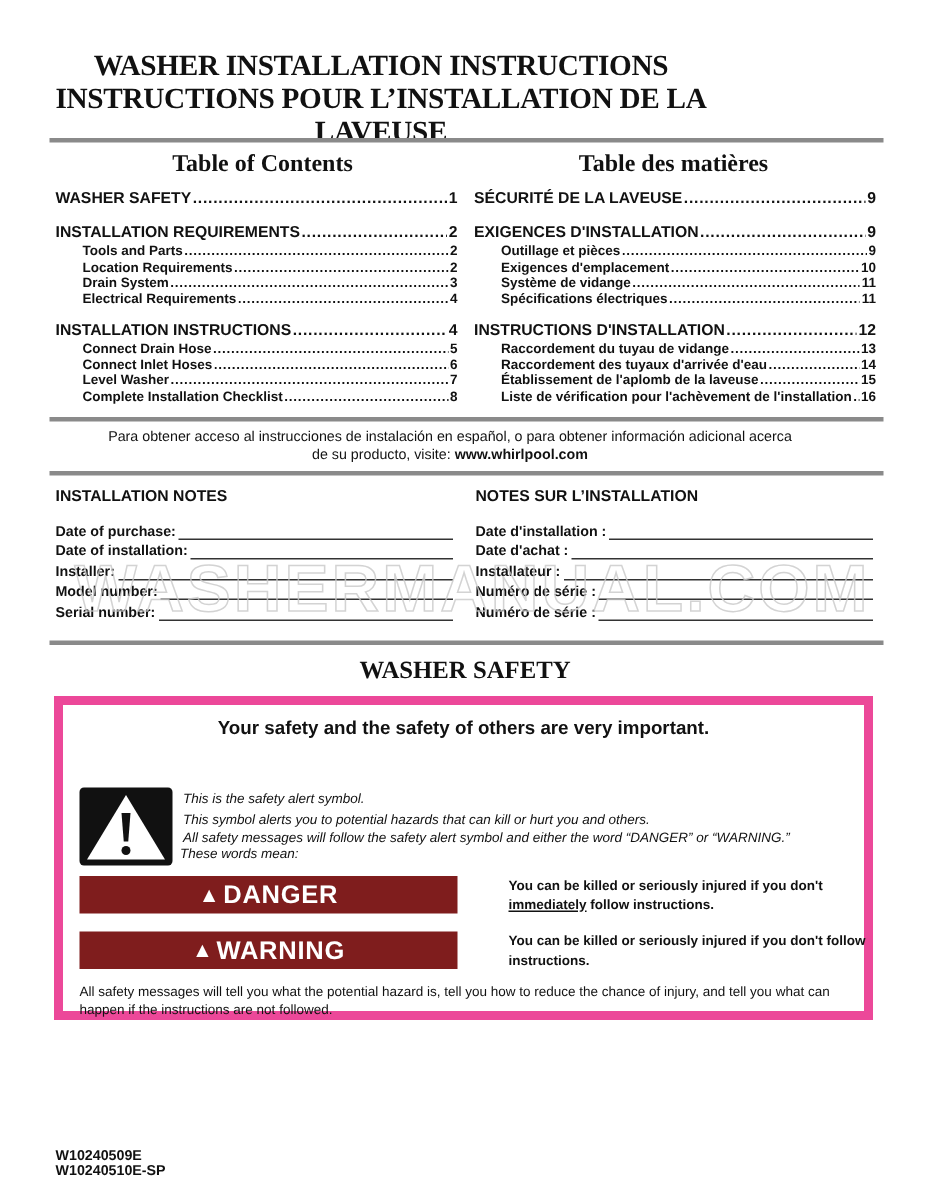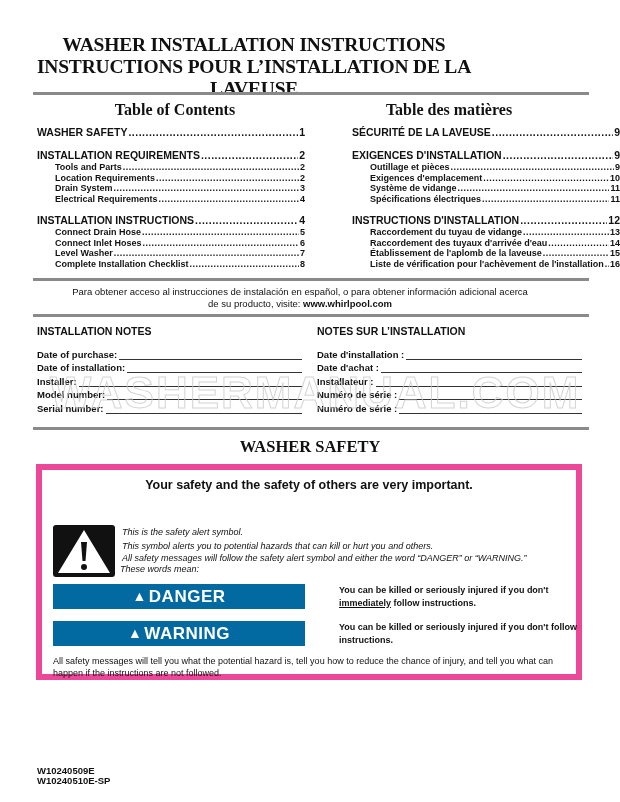--- a/index.html
+++ b/index.html
@@ -26,21 +26,21 @@
   .note-row .lbl { flex: 0 0 auto; }
   .note-row .line { flex: 1 1 auto; border-bottom: 1px solid #333; height: 9px; margin-left: 2px; }
   .watermark { position: absolute; top: 368px; left: 35px; width: 560px; text-align: center; font-size: 44px; font-weight: bold; color: transparent; -webkit-text-stroke: 1px #c9c9c9; letter-spacing: 2px; opacity: 0.8; pointer-events: none; }
   .safety-title { position: absolute; top: 437px; left: 0; width: 620px; text-align: center; font-family: "Liberation Serif", serif; font-weight: bold; font-size: 16.5px; }
   .safety-box { position: absolute; top: 464px; left: 36px; width: 546px; height: 216px; border: 6px solid #ec4899; box-sizing: border-box; }
   .sb-head { position: absolute; top: 8px; left: 0; width: 100%; text-align: center; font-size: 12.5px; font-weight: bold; }
   .sb-intro { position: absolute; top: 24px; left: 11px; width: 520px; font-size: 9px; line-height: 12px; }
   .alert-icon { position: absolute; top: 55px; left: 11px; width: 62px; height: 52px; background: #111; border-radius: 3px; }
   .alert-lines { position: absolute; top: 55px; left: 80px; width: 450px; font-size: 9px; line-height: 14px; font-style: italic; }
   .alert-lines .indent { padding-left: 0; margin-left: -2px; }
-  .banner { position: absolute; left: 11px; width: 252px; height: 25px; background: #0369a1; color: #fff; font-weight: bold; font-size: 17px; line-height: 25px; text-align: center; letter-spacing: 0.5px; }
+  .banner { position: absolute; left: 11px; width: 252px; height: 25px; background: #7f1d1d; color: #fff; font-weight: bold; font-size: 17px; line-height: 25px; text-align: center; letter-spacing: 0.5px; }
   .banner-danger { top: 114px; }
   .banner-warning { top: 151px; }
   .banner .tri { display: inline-block; font-size: 14px; margin-right: 2px; vertical-align: 1px; }
   .banner-text { position: absolute; left: 272px; width: 262px; font-size: 9px; font-weight: bold; line-height: 12.5px; margin-left: 25px; }
   .bt-danger { top: 114px; }
   .bt-warning { top: 151px; }
   .banner-text u { text-decoration: underline; }
   .sb-footer { position: absolute; top: 185px; left: 11px; width: 525px; font-size: 9px; line-height: 12px; }
   .part-nums { position: absolute; top: 766px; left: 37px; font-size: 9.5px; font-weight: bold; line-height: 10px; }
 </style>
@@ -107,21 +107,21 @@
       <span class="lbl">Level Washer</span>
       <span class="dots"></span>
       <span class="pg">7</span>
     </div>
     <div class="toc-row sub">
       <span class="lbl">Complete Installation Checklist</span>
       <span class="dots"></span>
       <span class="pg">8</span>
     </div>
   </div>
-<div class="toc" id="toc-fr" style="left:316px;margin-left:36px;">
+<div class="toc" id="toc-fr" style="left:316px;">
     <div class="toc-row main">
       <span class="lbl">SÉCURITÉ DE LA LAVEUSE</span>
       <span class="dots"></span>
       <span class="pg">9</span>
     </div>
     <div class="gap"></div>
     <div class="toc-row main">
       <span class="lbl">EXIGENCES D'INSTALLATION</span>
       <span class="dots"></span>
       <span class="pg">9</span>

